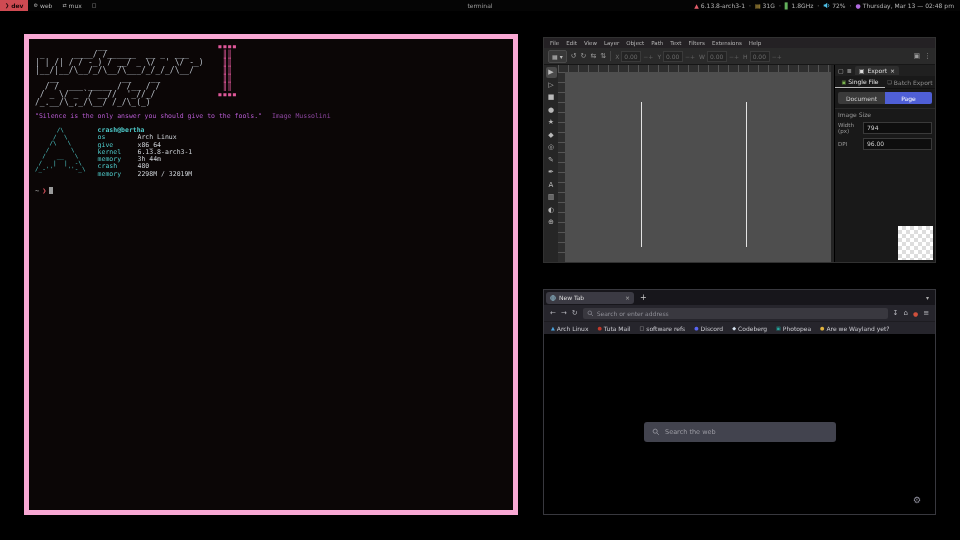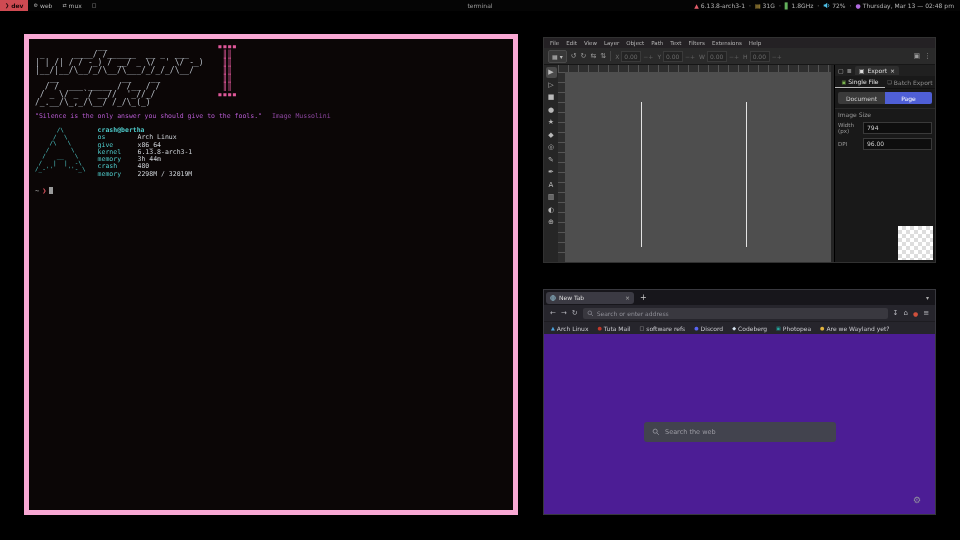--- a/index.html
+++ b/index.html
@@ -102,21 +102,21 @@
   #navbar{height:16px;background:#26252c;display:flex;align-items:center;gap:5px;padding:0 6px;
     font-size:7px;color:#b9b9c0;flex:0 0 auto;}
   #urlbar{flex:1;height:11px;background:#39383f;border-radius:2px;display:flex;align-items:center;
     gap:3px;padding:0 4px;font-size:6px;color:#8e8e96;}
   .navicon{color:#b9b9c0;}
   .red-dot{color:#d0503c;font-size:6px;}
   #bookmarks{height:12px;background:#26252c;border-top:1px solid #1d1c21;display:flex;
     align-items:center;gap:9px;padding:0 7px;font-size:6px;color:#c9c9cf;flex:0 0 auto;}
   .bm{display:flex;align-items:center;gap:2px;}
   .bm .bicon{font-size:5px;}
-  #content{position:relative;flex:1;background:#4c1d95;}
+  #content{position:relative;flex:1;background:#000000;}
   #web-search{position:absolute;left:100px;top:88px;width:192px;height:20px;background:#42434e;
     border-radius:3px;display:flex;align-items:center;gap:5px;padding:0 8px;box-sizing:border-box;
     font-size:6.5px;color:#9b9ba3;}
   #gear{position:absolute;right:14px;bottom:9px;color:#8f8f9d;font-size:9px;}
 </style>
 </head>
 <body>
 
 <div id="screen">
 

